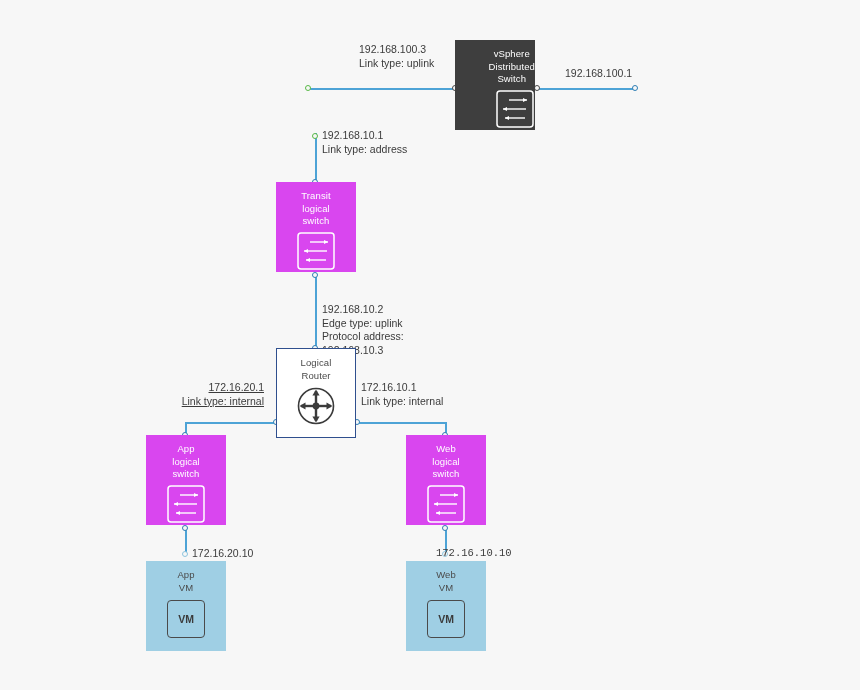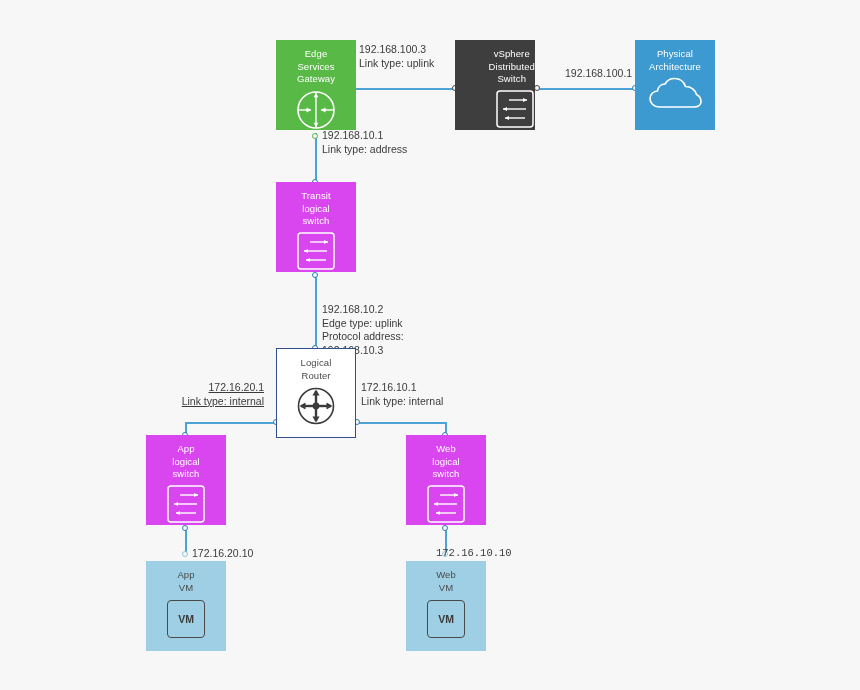--- a/index.html
+++ b/index.html
@@ -151,65 +151,38 @@
   <div class="lbl right" style="left:112px; top:381px; width:152px;text-decoration:underline;">172.16.20.1
 Link type: internal</div>
 
   <div class="lbl" style="left:361px; top:381px;">172.16.10.1
 Link type: internal</div>
 
   <div class="lbl" style="left:192px; top:547px;">172.16.20.10</div>
 
   <div class="lbl" style="left:436px; top:547px;font-family:Liberation Mono, monospace;">172.16.10.10</div>
 
-  <div class="node green" style="left:276px; top:40px;">
-    <div class="title">Edge
-Services
-Gateway</div>
-    <div class="glyph">
-      <svg width="42" height="42" viewBox="0 0 42 42">
-        <circle cx="21" cy="21" r="18" fill="none" stroke="#ffffff" stroke-width="1.6"></circle>
-        <line x1="21" y1="3.6" x2="21" y2="38.4" stroke="#ffffff" stroke-width="1.4"></line>
-        <line x1="3.6" y1="21" x2="16" y2="21" stroke="#ffffff" stroke-width="1.4"></line>
-        <polygon points="16,21 11.5,18.6 11.5,23.4" fill="#ffffff"></polygon>
-        <line x1="38.4" y1="21" x2="26" y2="21" stroke="#ffffff" stroke-width="1.4"></line>
-        <polygon points="26,21 30.5,18.6 30.5,23.4" fill="#ffffff"></polygon>
-        <polygon points="21,3.6 18.7,8.2 23.3,8.2" fill="#ffffff"></polygon>
-        <polygon points="21,38.4 18.7,33.8 23.3,33.8" fill="#ffffff"></polygon>
-      </svg>
-    </div>
-  </div>
 
   <div class="node dark" style="left:455px; top:40px;align-items:flex-end;">
     <div class="title">vSphere
 Distributed
 Switch</div>
     <div class="glyph">
       <svg width="40" height="40" viewBox="0 0 40 40">
         <rect x="2" y="2" width="36" height="36" rx="3" ry="3" fill="none" stroke="#ffffff" stroke-width="1.5"></rect>
         <line x1="14" y1="11" x2="32" y2="11" stroke="#ffffff" stroke-width="1.4"></line>
         <polygon points="32,11 28,9 28,13" fill="#ffffff"></polygon>
         <line x1="8" y1="20" x2="31" y2="20" stroke="#ffffff" stroke-width="1.4"></line>
         <polygon points="8,20 12,18 12,22" fill="#ffffff"></polygon>
         <line x1="10" y1="29" x2="30" y2="29" stroke="#ffffff" stroke-width="1.4"></line>
         <polygon points="10,29 14,27 14,31" fill="#ffffff"></polygon>
       </svg>
     </div>
   </div>
 
-  <div class="node blue" style="left:635px; top:40px;">
-    <div class="title">Physical
-Architecture</div>
-    <div class="glyph">
-      <svg width="56" height="36" viewBox="0 0 56 36">
-        <path d="M13 31 C6 31 3 26.5 3 22.5 C3 18.5 6.5 15 10.5 15 C11 11 14 8 18 8 C20 4.5 23.5 2.5 27.5 2.5
-                 C33 2.5 37 6 38.5 10.5 C44 10.5 48.5 14 49.5 18.5 C52.5 20 54 23 54 25.5 C54 29 51 31 47 31 Z" fill="none" stroke="#ffffff" stroke-width="1.7" stroke-linejoin="round"></path>
-      </svg>
-    </div>
-  </div>
 
   <div class="node teal" style="left:276px; top:182px;">
     <div class="title">Transit
 logical
 switch</div>
     <div class="glyph">
       <svg width="40" height="40" viewBox="0 0 40 40">
         <rect x="2" y="2" width="36" height="36" rx="3" ry="3" fill="none" stroke="#ffffff" stroke-width="1.5"></rect>
         <line x1="14" y1="11" x2="32" y2="11" stroke="#ffffff" stroke-width="1.4"></line>
         <polygon points="32,11 28,9 28,13" fill="#ffffff"></polygon>

